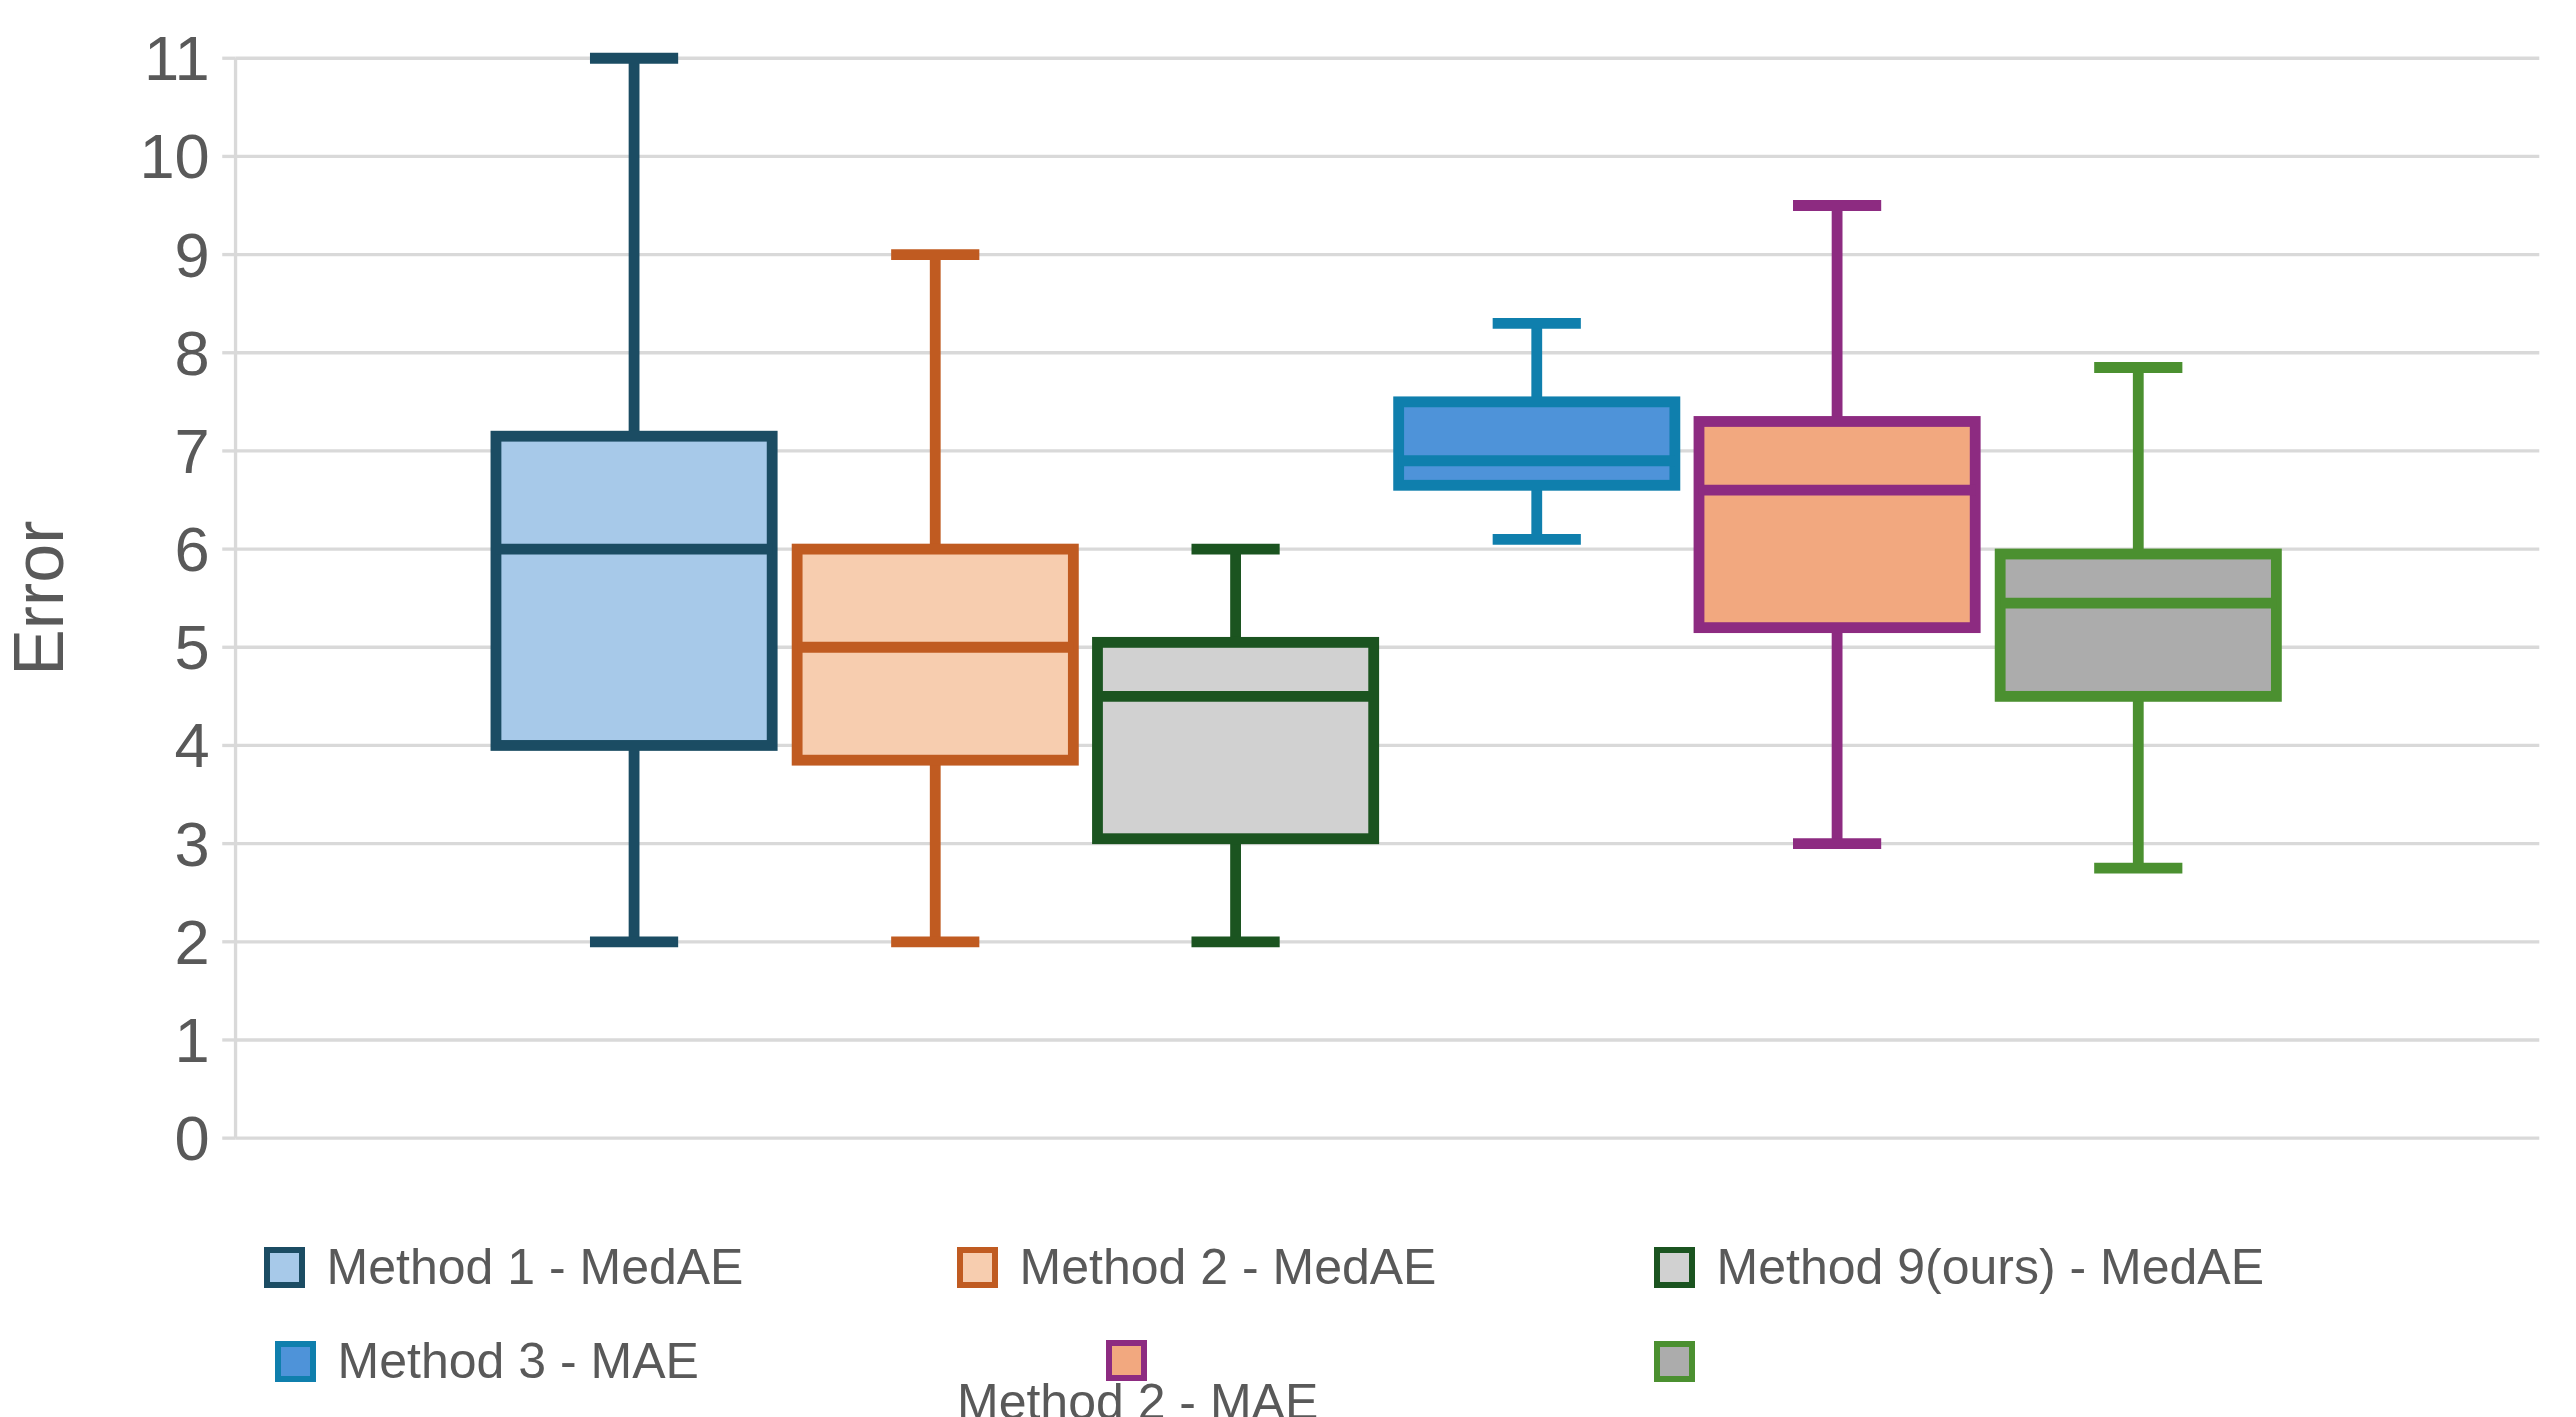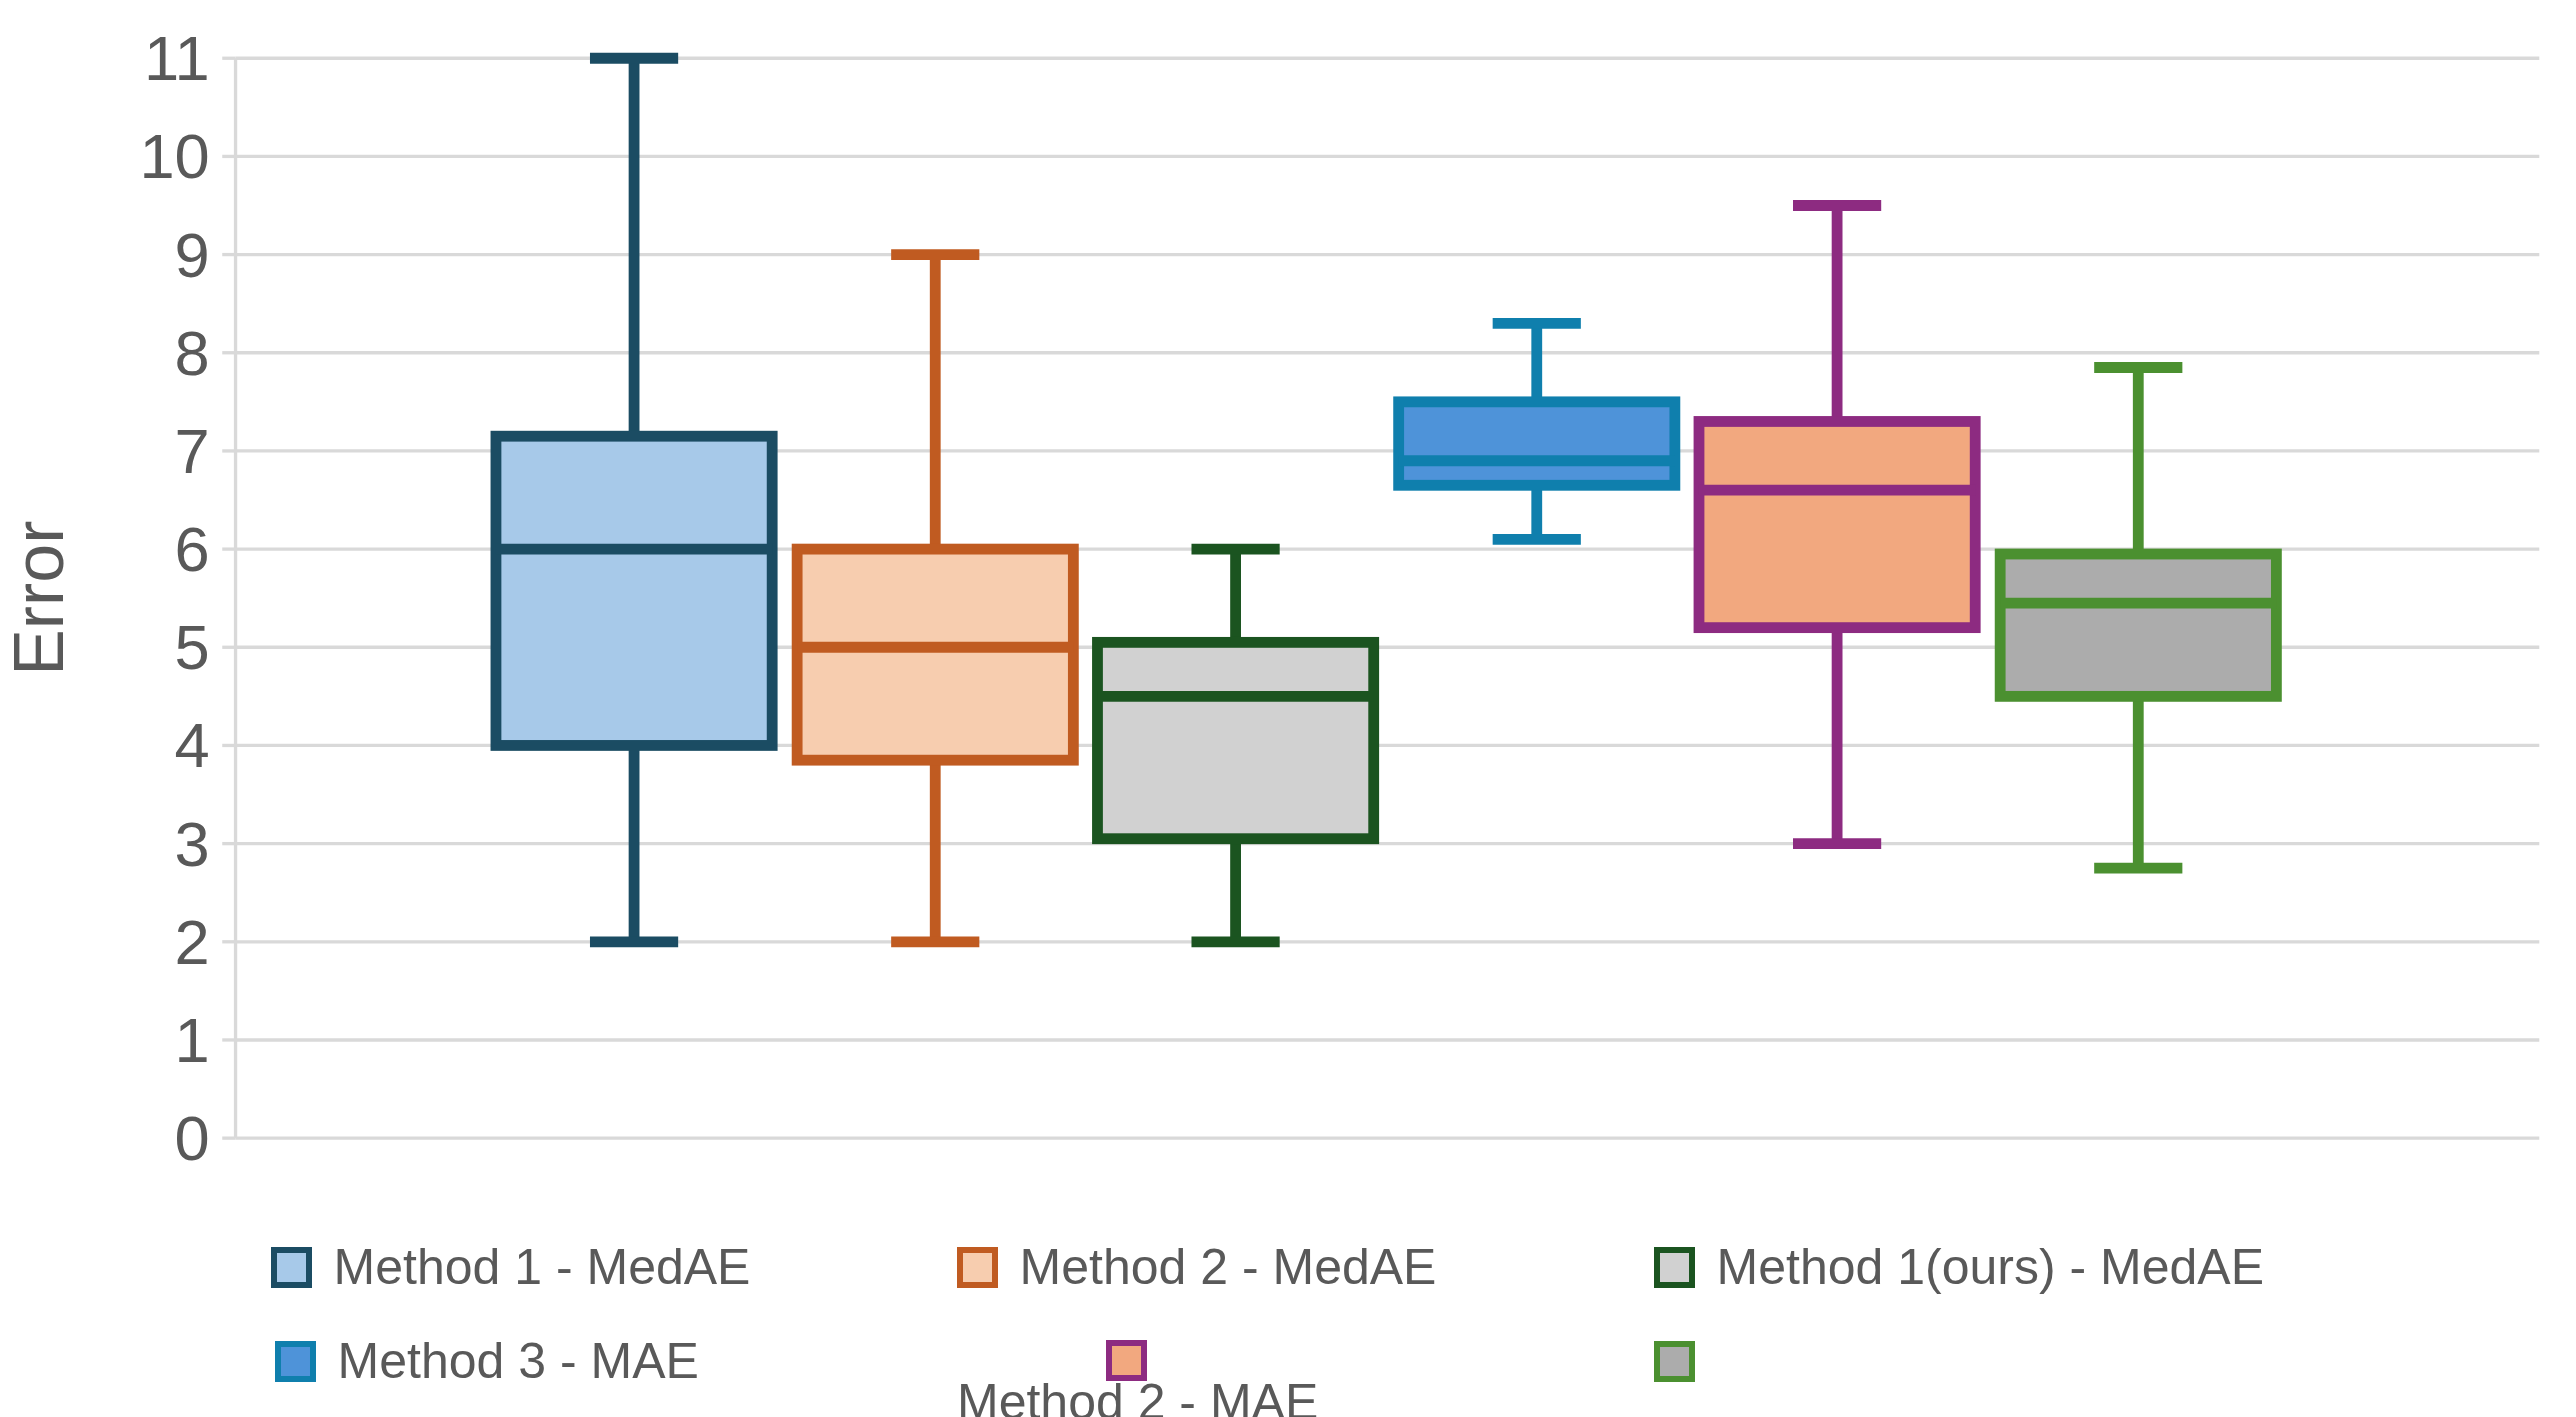--- a/index.html
+++ b/index.html
@@ -101,31 +101,31 @@
       <line x1="2155" y1="1014" x2="2261" y2="1014" stroke="#8D2B81" stroke-width="13"></line>
       <rect x="2042" y="506.6" width="332" height="247.79999999999995" fill="#F2A87F" stroke="#8D2B81" stroke-width="13"></rect>
       <line x1="2042" y1="589.2" x2="2374" y2="589.2" stroke="#8D2B81" stroke-width="13"></line>
       <line x1="2570" y1="441.70000000000005" x2="2570" y2="1043.5" stroke="#4B9030" stroke-width="13"></line>
       <line x1="2517" y1="441.70000000000005" x2="2623" y2="441.70000000000005" stroke="#4B9030" stroke-width="13"></line>
       <line x1="2517" y1="1043.5" x2="2623" y2="1043.5" stroke="#4B9030" stroke-width="13"></line>
       <rect x="2404" y="665.9" width="332" height="171.10000000000002" fill="#ACACAC" stroke="#4B9030" stroke-width="13"></rect>
       <line x1="2404" y1="724.9" x2="2736" y2="724.9" stroke="#4B9030" stroke-width="13"></line>
     </svg>
   <div class="legend" id="legend">
-      <div class="legend-item" style="left: 271px; top: 1246px;">
+      <div class="legend-item" style="left: 264px; top: 1246px;">
         <span class="legend-swatch" style="background: rgb(167, 201, 233); border: 6.7px solid rgb(27, 76, 99);"></span>
         <span class="legend-label">Method 1 - MedAE</span>
       </div>
       <div class="legend-item" style="left: 957px; top: 1246px;">
         <span class="legend-swatch" style="background: rgb(247, 205, 175); border: 6.7px solid rgb(192, 91, 33);"></span>
         <span class="legend-label">Method 2 - MedAE</span>
       </div>
       <div class="legend-item" style="left: 1654px; top: 1246px;">
         <span class="legend-swatch" style="background: rgb(209, 209, 209); border: 6.7px solid rgb(27, 84, 32);"></span>
-        <span class="legend-label">Method 1(ours) - MedAE</span>
+        <span class="legend-label">Method 9(ours) - MedAE</span>
       </div>
       <div class="legend-item" style="left: 275px; top: 1340px;">
         <span class="legend-swatch" style="background: rgb(78, 147, 217); border: 6.7px solid rgb(15, 127, 173);"></span>
         <span class="legend-label">Method 3 - MAE</span>
       </div>
       <div class="legend-item" style="left: 957px; top: 1340px; flex-direction: column;">
         <span class="legend-swatch" style="background: rgb(242, 168, 127); border: 6.7px solid rgb(141, 43, 129);"></span>
         <span class="legend-label">Method 2 - MAE</span>
       </div>
       <div class="legend-item" style="left: 1654px; top: 1340px;">

